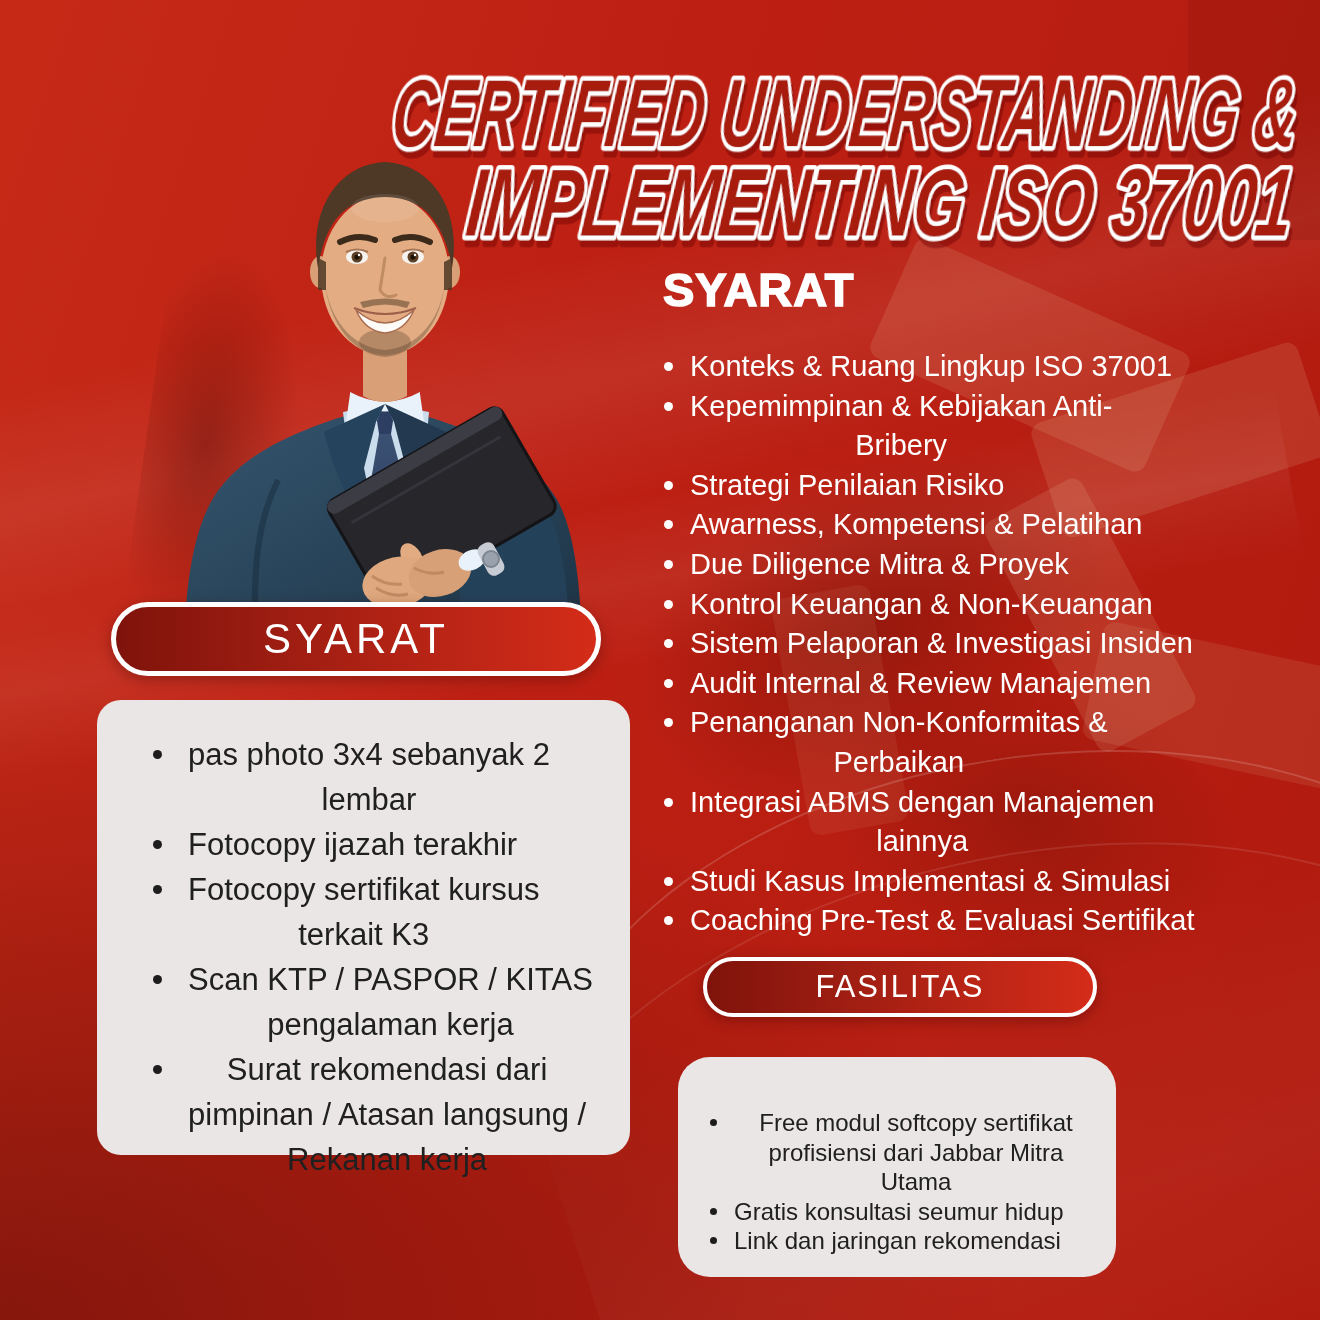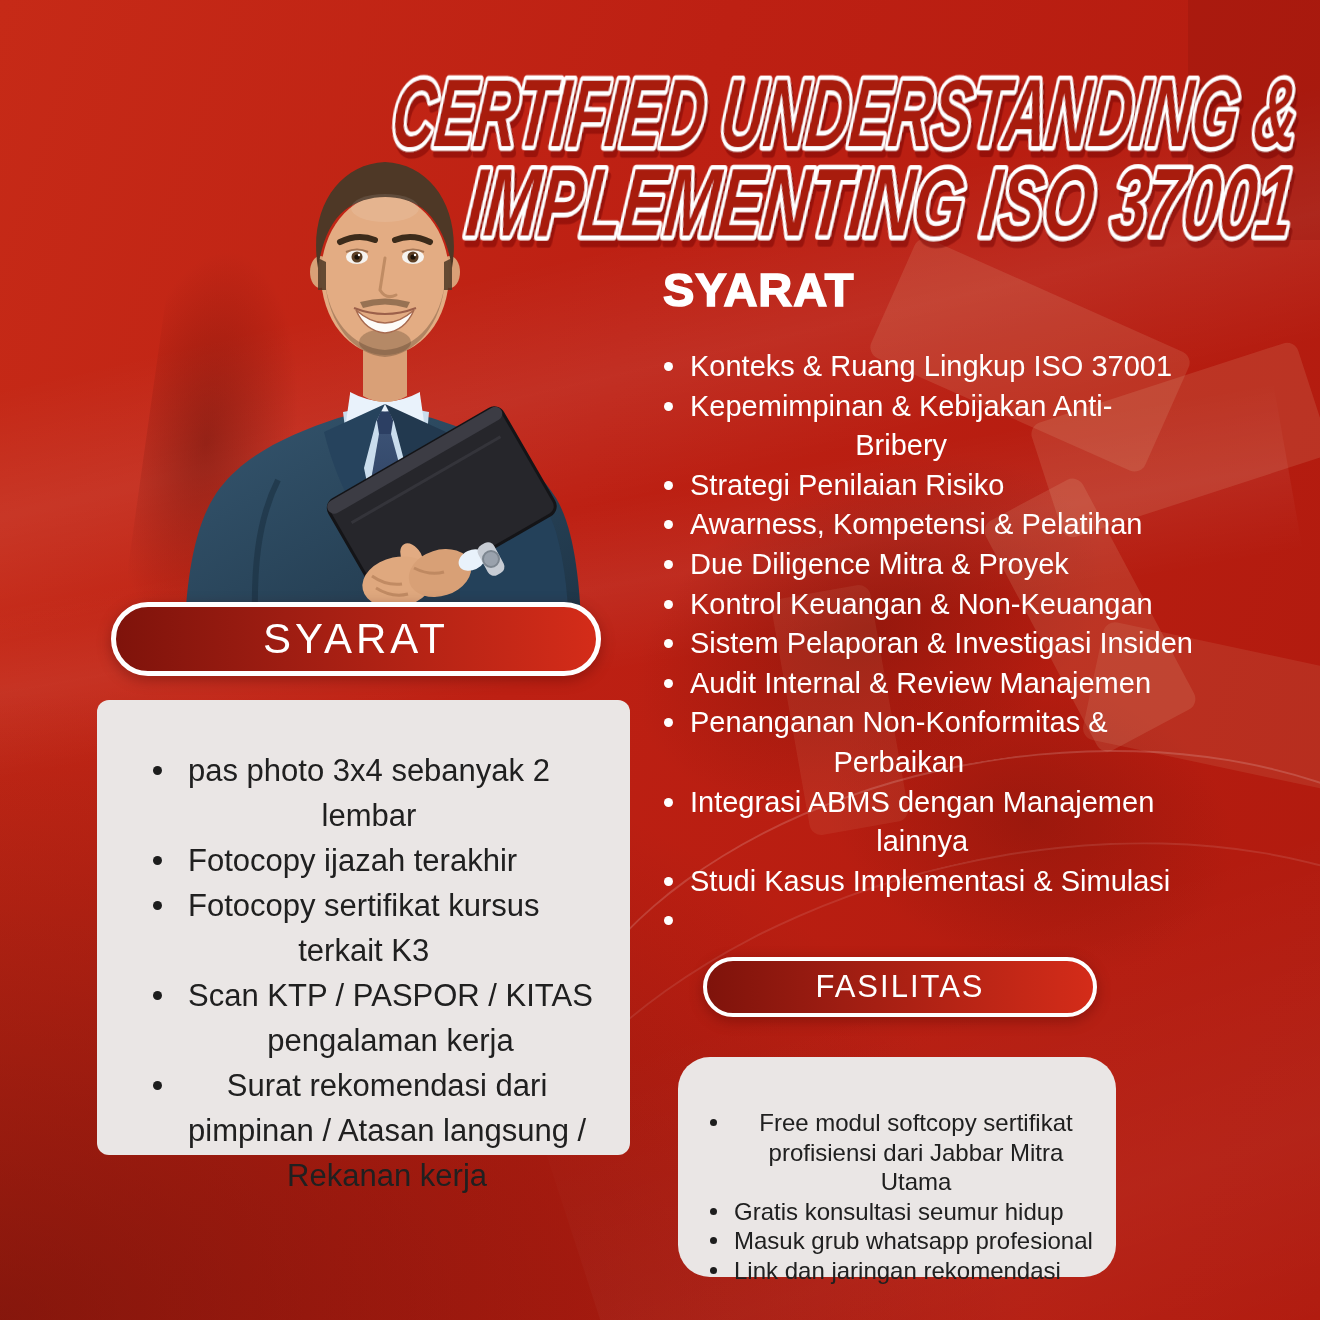--- a/index.html
+++ b/index.html
@@ -56,22 +56,22 @@
   .outline-list .dot{width:9px;height:9px;margin:15px 17px 0 0;}
   
   .pill{position:absolute;display:flex;align-items:center;justify-content:center;z-index:5;
     border:5px solid #fff;border-radius:40px;color:#fff;font-weight:normal;
     background:linear-gradient(90deg,#7f130b 0%,#9e1d12 35%,#d42c19 100%);
     box-shadow:0 4px 14px rgba(60,5,2,.35);}
   .syarat-pill{left:111px;top:602px;width:480px;height:64px;font-size:42px;letter-spacing:4px;}
   .fasilitas-pill{left:703px;top:957px;width:386px;height:52px;border-width:4px;font-size:31px;letter-spacing:2px;}
   
   .panel{position:absolute;background:#eae6e5;z-index:3;color:#202020;}
-  .syarat-panel{left:97px;top:700px;width:533px;height:455px;border-radius:12px;
-    padding:48px 28px 0 56px;box-sizing:border-box;font-size:31px;line-height:45px;}
+  .syarat-panel{left:97px;top:700px;width:533px;height:455px;border-radius:24px;
+    padding:32px 28px 0 56px;box-sizing:border-box;font-size:31px;line-height:45px;}
   .syarat-panel .dot{background:#1d1d1d;width:9px;height:9px;margin:18px 26px 0 0;}
   .fasilitas-panel{left:678px;top:1057px;width:438px;height:220px;border-radius:32px;
     padding:51px 18px 0 32px;box-sizing:border-box;font-size:24px;line-height:29.5px;}
   .fasilitas-panel .dot{background:#1d1d1d;width:7px;height:7px;margin:11px 17px 0 0;}
 </style>
 </head>
 <body>
 
 <div class="page">
 
@@ -220,20 +220,21 @@
         <span class="dot"></span>
         <span class="item-text">Integrasi ABMS dengan Manajemen
 lainnya</span>
       </li>
     <li>
         <span class="dot"></span>
         <span class="item-text">Studi Kasus Implementasi &amp; Simulasi</span>
       </li>
     <li>
         <span class="dot"></span>
+        <span class="item-text">Coaching Pre-Test &amp; Evaluasi Sertifikat</span>
       </li>
   </ul>
 
   <div class="pill syarat-pill">
     <span>SYARAT</span>
   </div>
   <div class="panel syarat-panel">
     <ul class="list">
       <li>
           <span class="dot"></span>
@@ -272,22 +273,18 @@
           <span class="dot"></span>
           <span class="item-text">Free modul softcopy sertifikat
 profisiensi dari Jabbar Mitra Utama</span>
         </li>
       <li>
           <span class="dot"></span>
           <span class="item-text">Gratis konsultasi seumur hidup</span>
         </li>
       <li>
           <span class="dot"></span>
-          <span class="item-text">Masuk grub whatsapp profesional</span>
-        </li>
-      <li>
-          <span class="dot"></span>
           <span class="item-text">Link dan jaringan rekomendasi</span>
         </li>
     </ul>
   </div>
 
 </div>
 
 </body></html>

